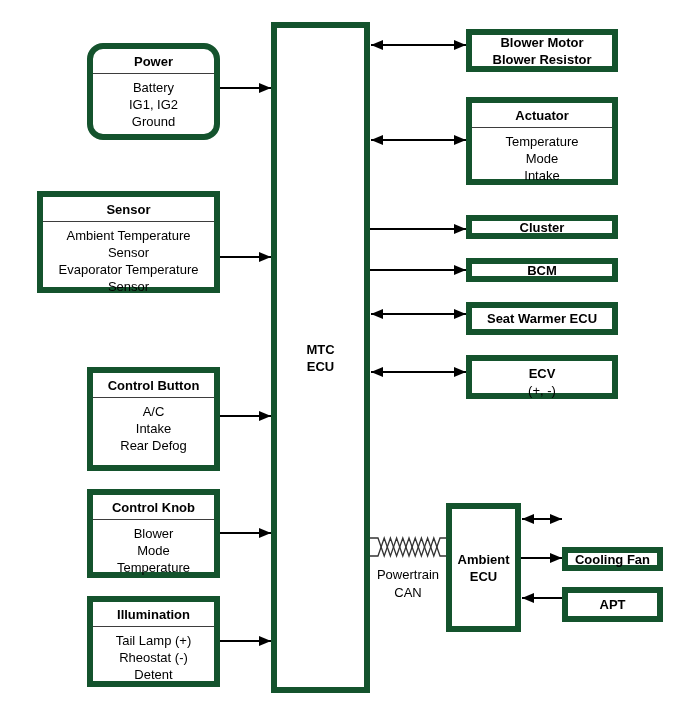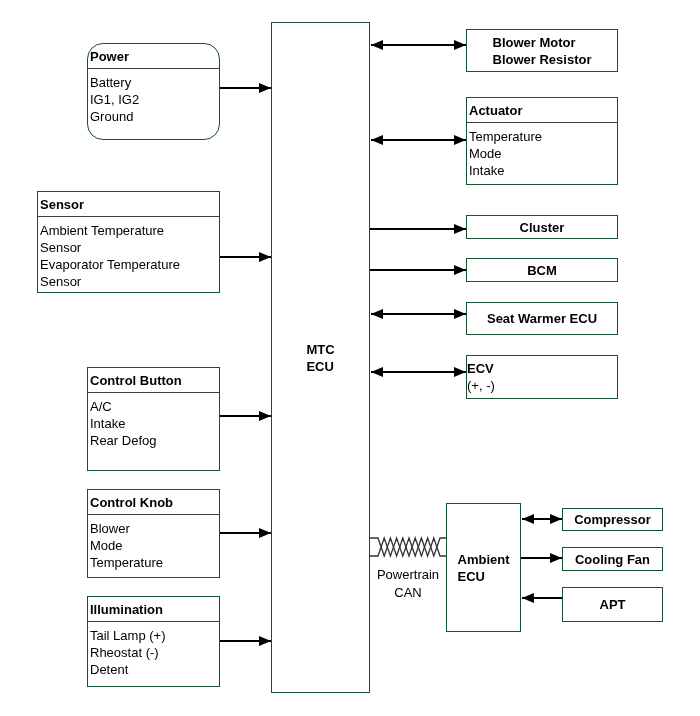--- a/index.html
+++ b/index.html
@@ -8,22 +8,23 @@
     width: 700px;
     height: 716px;
     background: #ffffff;
     font-family: "Liberation Sans", sans-serif;
     color: #000000;
     overflow: hidden;
   }
   .box {
     position: absolute;
     box-sizing: border-box;
-    border: 1px solid #14532d;
+    border: 6px solid #14532d;
     background: #ffffff;
+    text-align: center;
     font-size: 13px;
     line-height: 17px;
   }
   .box .hdr {
     display: block;
     border-bottom: 1px solid #3d3d3d;
     font-weight: bold;
     padding: 4px 2px 3px 2px;
   }
   .box .bdy {
@@ -128,23 +129,20 @@
   </div>
 
   <div class="box flexbox bold" style="left:446px; top:503px; width:75px; height:129px;">
     <span>Ambient
 ECU</span>
   </div>
 
   <div class="canlabel" style="left:360px; top:566px; width:96px;">Powertrain
 CAN</div>
 
-  <div class="box flexbox bold" style="left:562px; top:508px; width:101px; height:23px;">
-    <span>Compressor</span>
-  </div>
 
   <div class="box flexbox bold" style="left:562px; top:547px; width:101px; height:24px;">
     <span>Cooling Fan</span>
   </div>
 
   <div class="box flexbox bold" style="left:562px; top:587px; width:101px; height:35px;">
     <span>APT</span>
   </div>
 
   <svg class="wires" width="700" height="716" viewBox="0 0 700 716">

